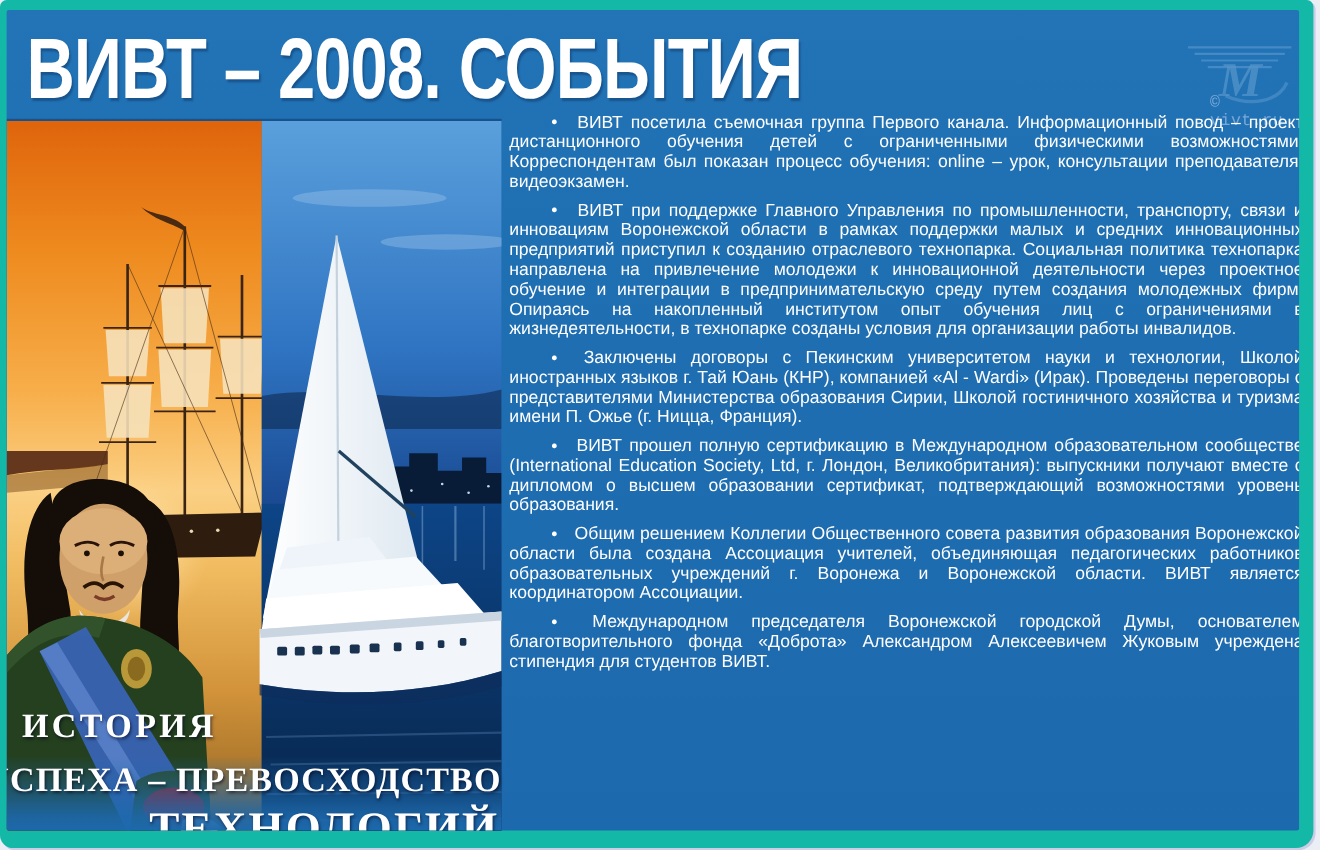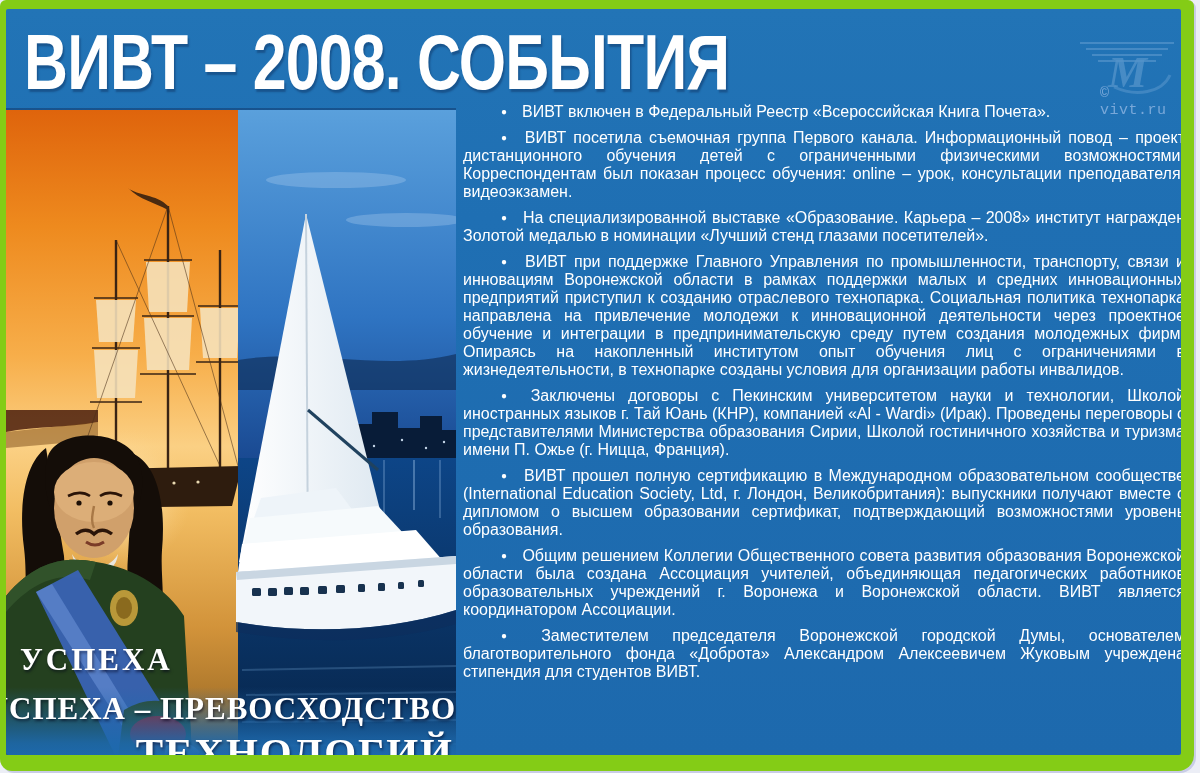--- a/index.html
+++ b/index.html
@@ -3,21 +3,21 @@
 <meta charset="utf-8">
 <style>
   html,body{margin:0;padding:0;}
   body{
     width:1200px;height:773px;position:relative;overflow:hidden;
     background:#eceef6;
     font-family:"Liberation Sans", sans-serif;
   }
   .poster{
     position:absolute;left:0;top:0;width:1194px;height:771px;
-    background:#84cc16;
+    background:#14b8a6;
     border-radius:6px 6px 16px 12px;
     box-shadow:2px 2px 0 #c9cde6;
   }
   .canvas{
     position:absolute;left:6px;top:9px;width:1175px;height:746px;
     background:linear-gradient(180deg,#2274b6 0%,#1f6fb3 28%,#1d69ad 100%);
     border-radius:2px;overflow:hidden;
   }
   
   .title{
@@ -242,31 +242,29 @@
           <polygon points="30,482 46,474 152,647 136,647" fill="#5c84cc" opacity=".8"></polygon>
           <ellipse cx="118" cy="498" rx="14" ry="18" fill="#caa23c" opacity=".9"></ellipse>
           <ellipse cx="118" cy="498" rx="8" ry="11" fill="#8a6a1e"></ellipse>
           <path d="M118 600 C140 586, 166 588, 184 604 L186 647 L112 647 Z" fill="#2c4a26"></path>
           <ellipse cx="152" cy="624" rx="28" ry="18" fill="#9e1f1f"></ellipse>
           <path d="M160 636 C172 630, 186 632, 194 642 L190 647 L158 647 Z" fill="#e8e2d6"></path>
         </g>
       </svg>
       <div class="fade"></div>
       <div class="slogan">
-        <div class="slogan-1">УСПЕХА</div>
+        <div class="slogan-1">ИСТОРИЯ</div>
         <div class="slogan-2">УСПЕХА – ПРЕВОСХОДСТВО</div>
         <div class="slogan-3">ТЕХНОЛОГИЙ</div>
       </div>
     </div>
 
     <div class="events">
-      <p class="event"><span class="bullet">●</span><span>ВИВТ включен в Федеральный Реестр «Всероссийская Книга Почета».</span></p>
       <p class="event"><span class="bullet">●</span><span>ВИВТ посетила съемочная группа Первого канала. Информационный повод – проект дистанционного обучения детей с ограниченными физическими возможностями. Корреспондентам был показан процесс обучения: online – урок, консультации преподавателя, видеоэкзамен.</span></p>
-      <p class="event"><span class="bullet">●</span><span>На специализированной выставке «Образование. Карьера – 2008» институт награжден Золотой медалью в номинации «Лучший стенд глазами посетителей».</span></p>
       <p class="event"><span class="bullet">●</span><span>ВИВТ при поддержке Главного Управления по промышленности, транспорту, связи и инновациям Воронежской области в рамках поддержки малых и средних инновационных предприятий приступил к созданию отраслевого технопарка. Социальная политика технопарка направлена на привлечение молодежи к инновационной деятельности через проектное обучение и интеграции в предпринимательскую среду путем создания молодежных фирм. Опираясь на накопленный институтом опыт обучения лиц с ограничениями в жизнедеятельности, в технопарке созданы условия для организации работы инвалидов.</span></p>
       <p class="event"><span class="bullet">●</span><span>Заключены договоры с Пекинским университетом науки и технологии, Школой иностранных языков г. Тай Юань (КНР), компанией «Al - Wardi» (Ирак). Проведены переговоры с представителями Министерства образования Сирии, Школой гостиничного хозяйства и туризма имени П. Ожье (г. Ницца, Франция).</span></p>
       <p class="event"><span class="bullet">●</span><span>ВИВТ прошел полную сертификацию в Международном образовательном сообществе (International Education Society, Ltd, г. Лондон, Великобритания): выпускники получают вместе с дипломом о высшем образовании сертификат, подтверждающий возможностями уровень образования.</span></p>
       <p class="event"><span class="bullet">●</span><span>Общим решением Коллегии Общественного совета развития образования Воронежской области была создана Ассоциация учителей, объединяющая педагогических работников образовательных учреждений г. Воронежа и Воронежской области. ВИВТ является координатором Ассоциации.</span></p>
-      <p class="event"><span class="bullet">●</span><span>Заместителем председателя Воронежской городской Думы, основателем благотворительного фонда «Доброта» Александром Алексеевичем Жуковым учреждена стипендия для студентов ВИВТ.</span></p>
+      <p class="event"><span class="bullet">●</span><span>Международном председателя Воронежской городской Думы, основателем благотворительного фонда «Доброта» Александром Алексеевичем Жуковым учреждена стипендия для студентов ВИВТ.</span></p>
     </div>
 
   </div>
 </div>
 
 </body></html>

